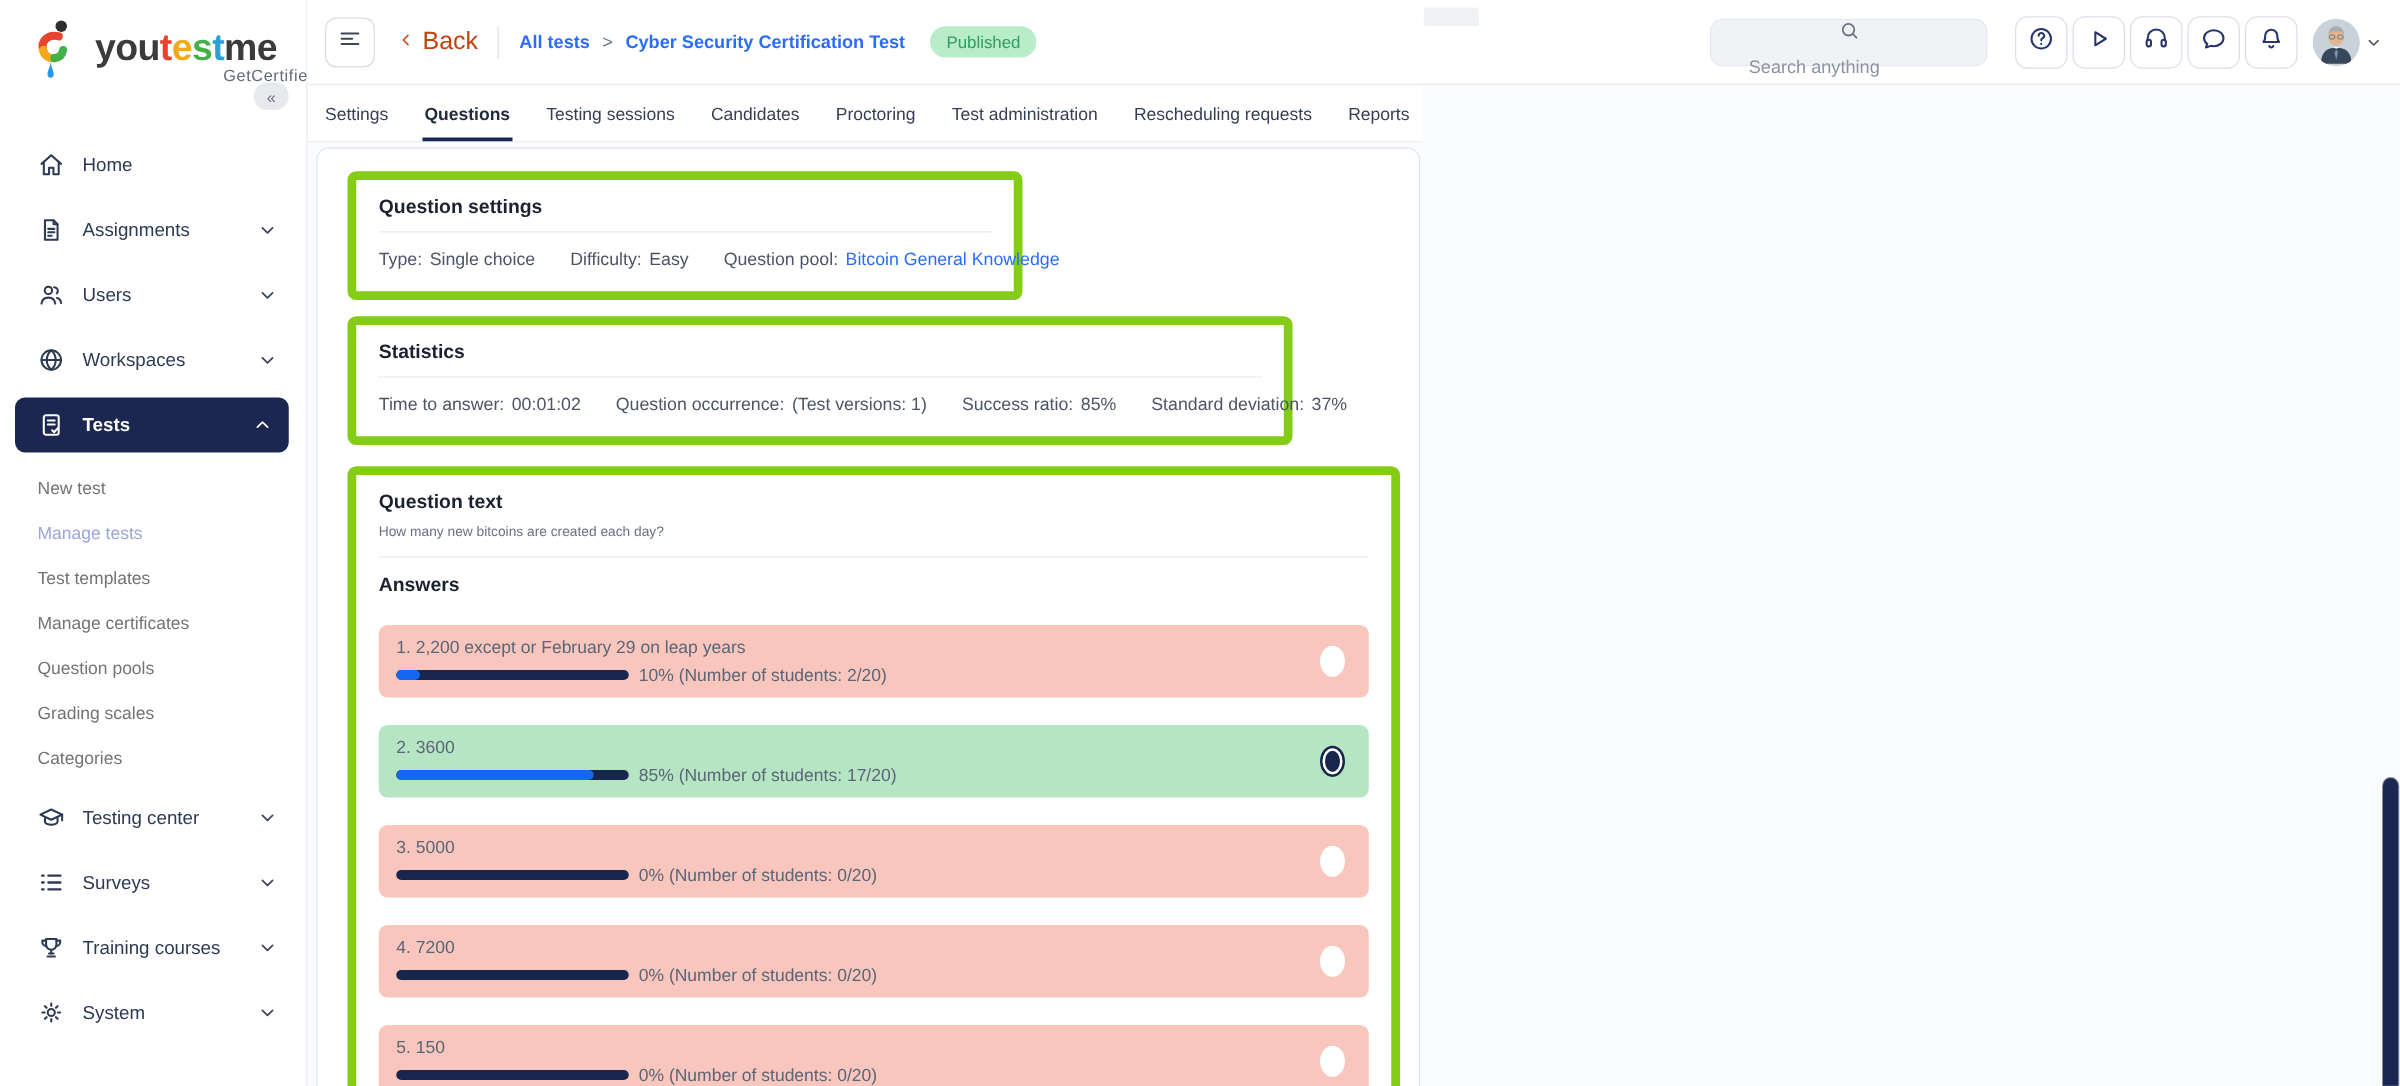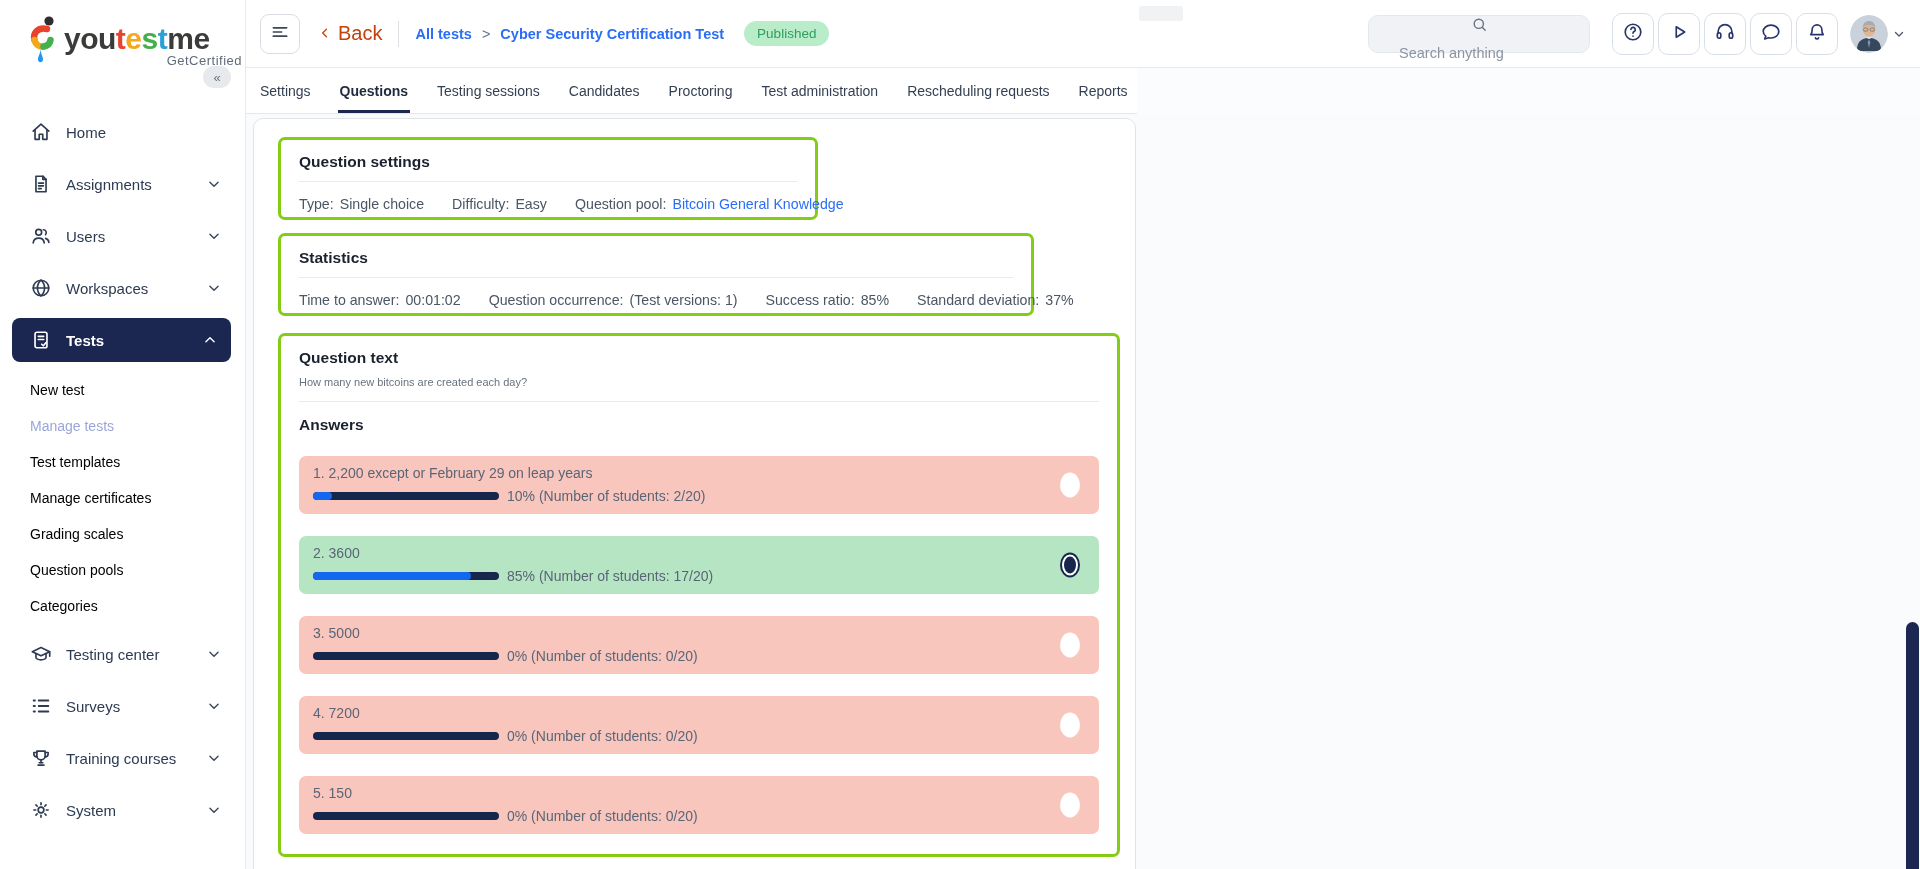--- a/index.html
+++ b/index.html
@@ -9,42 +9,42 @@
     --navy:#1b2750; --blue:#1d6bf3; --link:#2a6df6;
     --answer_incorrect_bg:#f9c6bd; --answer_correct_bg:#b5e5c3;
     --badge_bg:#b9ecc9; --badge_text:#2f9e5e; --active_subitem:#9aa6d8;
   }
   .app { display:flex; width:1920px; height:869px; }
 
   
   .sidebar { position:relative; width:246px; height:869px; background:#fff;
     border-right:1px solid #e7eaee; flex:0 0 246px; }
   .logo-wrap { padding:14px 0 0 24px; height:92px; position:relative; }
-  .logo-row { display:flex; align-items:flex-start; gap:4px; }
+  .logo-row { display:flex; align-items:flex-start; gap:16px; }
   .logo-word { font-size:30px; font-weight:bold; letter-spacing:-0.5px; line-height:34px; margin-top:8px;}
   .lw-dark{color:#3b3b3a;} .lw-red{color:#e8432d;} .lw-orange{color:#f5a81c;}
   .lw-green{color:#43b04a;} .lw-blue{color:#2a9fd8;}
   .logo-sub { font-size:13px; color:#5f6b7a; text-align:right; width:178px; margin-top:-3px; letter-spacing:0.5px;}
   .collapse-chip { position:absolute; right:14px; top:66px; width:28px; height:22px;
     background:#e7e9ed; border-radius:11px; color:#6b7280; font-size:13px;
     display:flex; align-items:center; justify-content:center; cursor:pointer; }
   .nav { margin-top:14px; }
   .nav-item { height:52px; display:flex; align-items:center; padding:0 24px 0 30px;
     gap:14px; font-size:15px; color:#2c3a52; cursor:pointer; }
   .nav-ico { width:22px; height:22px; display:flex; color:#2c3a52; }
   .nav-ico svg { width:22px; height:22px; }
   .nav-label { flex:1; }
   .nav-chev { width:14px; height:14px; color:#3a465a; display:flex; }
   .nav-chev svg{ width:14px; height:14px; }
   .nav-item.active-pill { background:var(--navy); color:#fff; border-radius:8px;
     margin:4px 14px 4px 12px; height:44px; padding:0 14px 0 18px; font-weight:bold; }
   .nav-item.active-pill .nav-ico, .nav-item.active-pill .nav-chev { color:#fff; }
   .subnav { padding:6px 0 4px 0; }
   .sub-item { height:36px; display:flex; align-items:center; padding-left:30px;
-    font-size:14px; color:#000000; cursor:pointer; }
+    font-size:14px; color:#737373; cursor:pointer; }
   .sub-item.active-sub { color:var(--active_subitem); }
 
   
   .main-col { flex:1; display:flex; flex-direction:column; height:869px; background:#fbfcfd; }
 
   .topbar { height:68px; background:#fff; border-bottom:1px solid #e7eaee;
     display:flex; align-items:center; padding:0 14px; position:relative; }
   .burger-btn { width:40px; height:40px; border:1px solid #d9dde3; border-radius:9px;
     display:flex; align-items:center; justify-content:center; color:#3c4758; cursor:pointer; background:#fff;}
   .back-grp { display:flex; align-items:flex-end; gap:6px; margin-left:18px; font-size:20px; color:#c2410c; cursor:pointer;}
@@ -73,21 +73,21 @@
   .tabsbar { height:46px; background:#fff; border-bottom:1px solid #e5e7eb; width:891px;
     display:flex; align-items:stretch; gap:25px; padding-left:12px; }
   .tab { display:flex; align-items:center; font-size:14px; color:#333f52; cursor:pointer;
     border-bottom:3px solid transparent; padding:3px 2px 0 2px; }
   .tab.active { font-weight:bold; color:#1f2a3d; border-bottom-color:var(--navy); }
 
   .content { flex:1; position:relative; background:#fafbfc; overflow:hidden; }
   .panel { position:absolute; left:7px; top:4px; width:883px; height:1200px; background:#fff;
     border:1px solid #e0e4e9; border-radius:10px; padding:18px 17px 0 24px; }
 
-  .card { border:3px solid #84cc16; border-radius:7px; padding:13px 18px 2px 18px; background:#fff; }
+  .card { border:7px solid #84cc16; border-radius:7px; padding:13px 18px 14px 18px; background:#fff; }
   .card-title { font-size:15.5px; font-weight:bold; color:#1a2230; }
   .card-hr { border:none; border-top:1px solid #e8eaed; margin:10px 0 11px 0; }
   .fields-row { display:flex; align-items:center; font-size:14.2px; color:#4b5565; }
   .field { display:flex; gap:6px; white-space:nowrap; }
   .fdiv { width:1px; height:22px; background:#d9dde2; margin:0 14px; }
   .link-val { color:var(--link); cursor:pointer; }
   .card-qsettings { width:540px; }
   .card-stats { width:756px; margin-top:13px; }
   .card-question { width:842px; margin-top:17px; padding-bottom:20px; }
   .question-text { font-size:11px; color:#68727f; margin-top:9px; }
@@ -206,22 +206,22 @@
               <path d="M5 15l7-7 7 7"></path>
             </svg>
         </span>
       </div>
 
       <div class="subnav">
         <div class="sub-item">New test</div>
         <div class="sub-item active-sub">Manage tests</div>
         <div class="sub-item">Test templates</div>
         <div class="sub-item">Manage certificates</div>
+        <div class="sub-item">Question pools</div>
         <div class="sub-item">Grading scales</div>
-        <div class="sub-item">Question pools</div>
         <div class="sub-item">Categories</div>
       </div>
 
       <div class="nav-item">
         <span class="nav-ico">
           <svg viewBox="0 0 24 24" fill="none" stroke="currentColor" stroke-width="1.8" stroke-linecap="round" stroke-linejoin="round">
               <path d="M2.5 9.5 12 5l9.5 4.5L12 14z"></path>
               <path d="M6.5 11.5v4.3c0 1.3 2.5 2.6 5.5 2.6s5.5-1.3 5.5-2.6v-4.3"></path>
               <path d="M21.5 9.5v5"></path>
             </svg>

